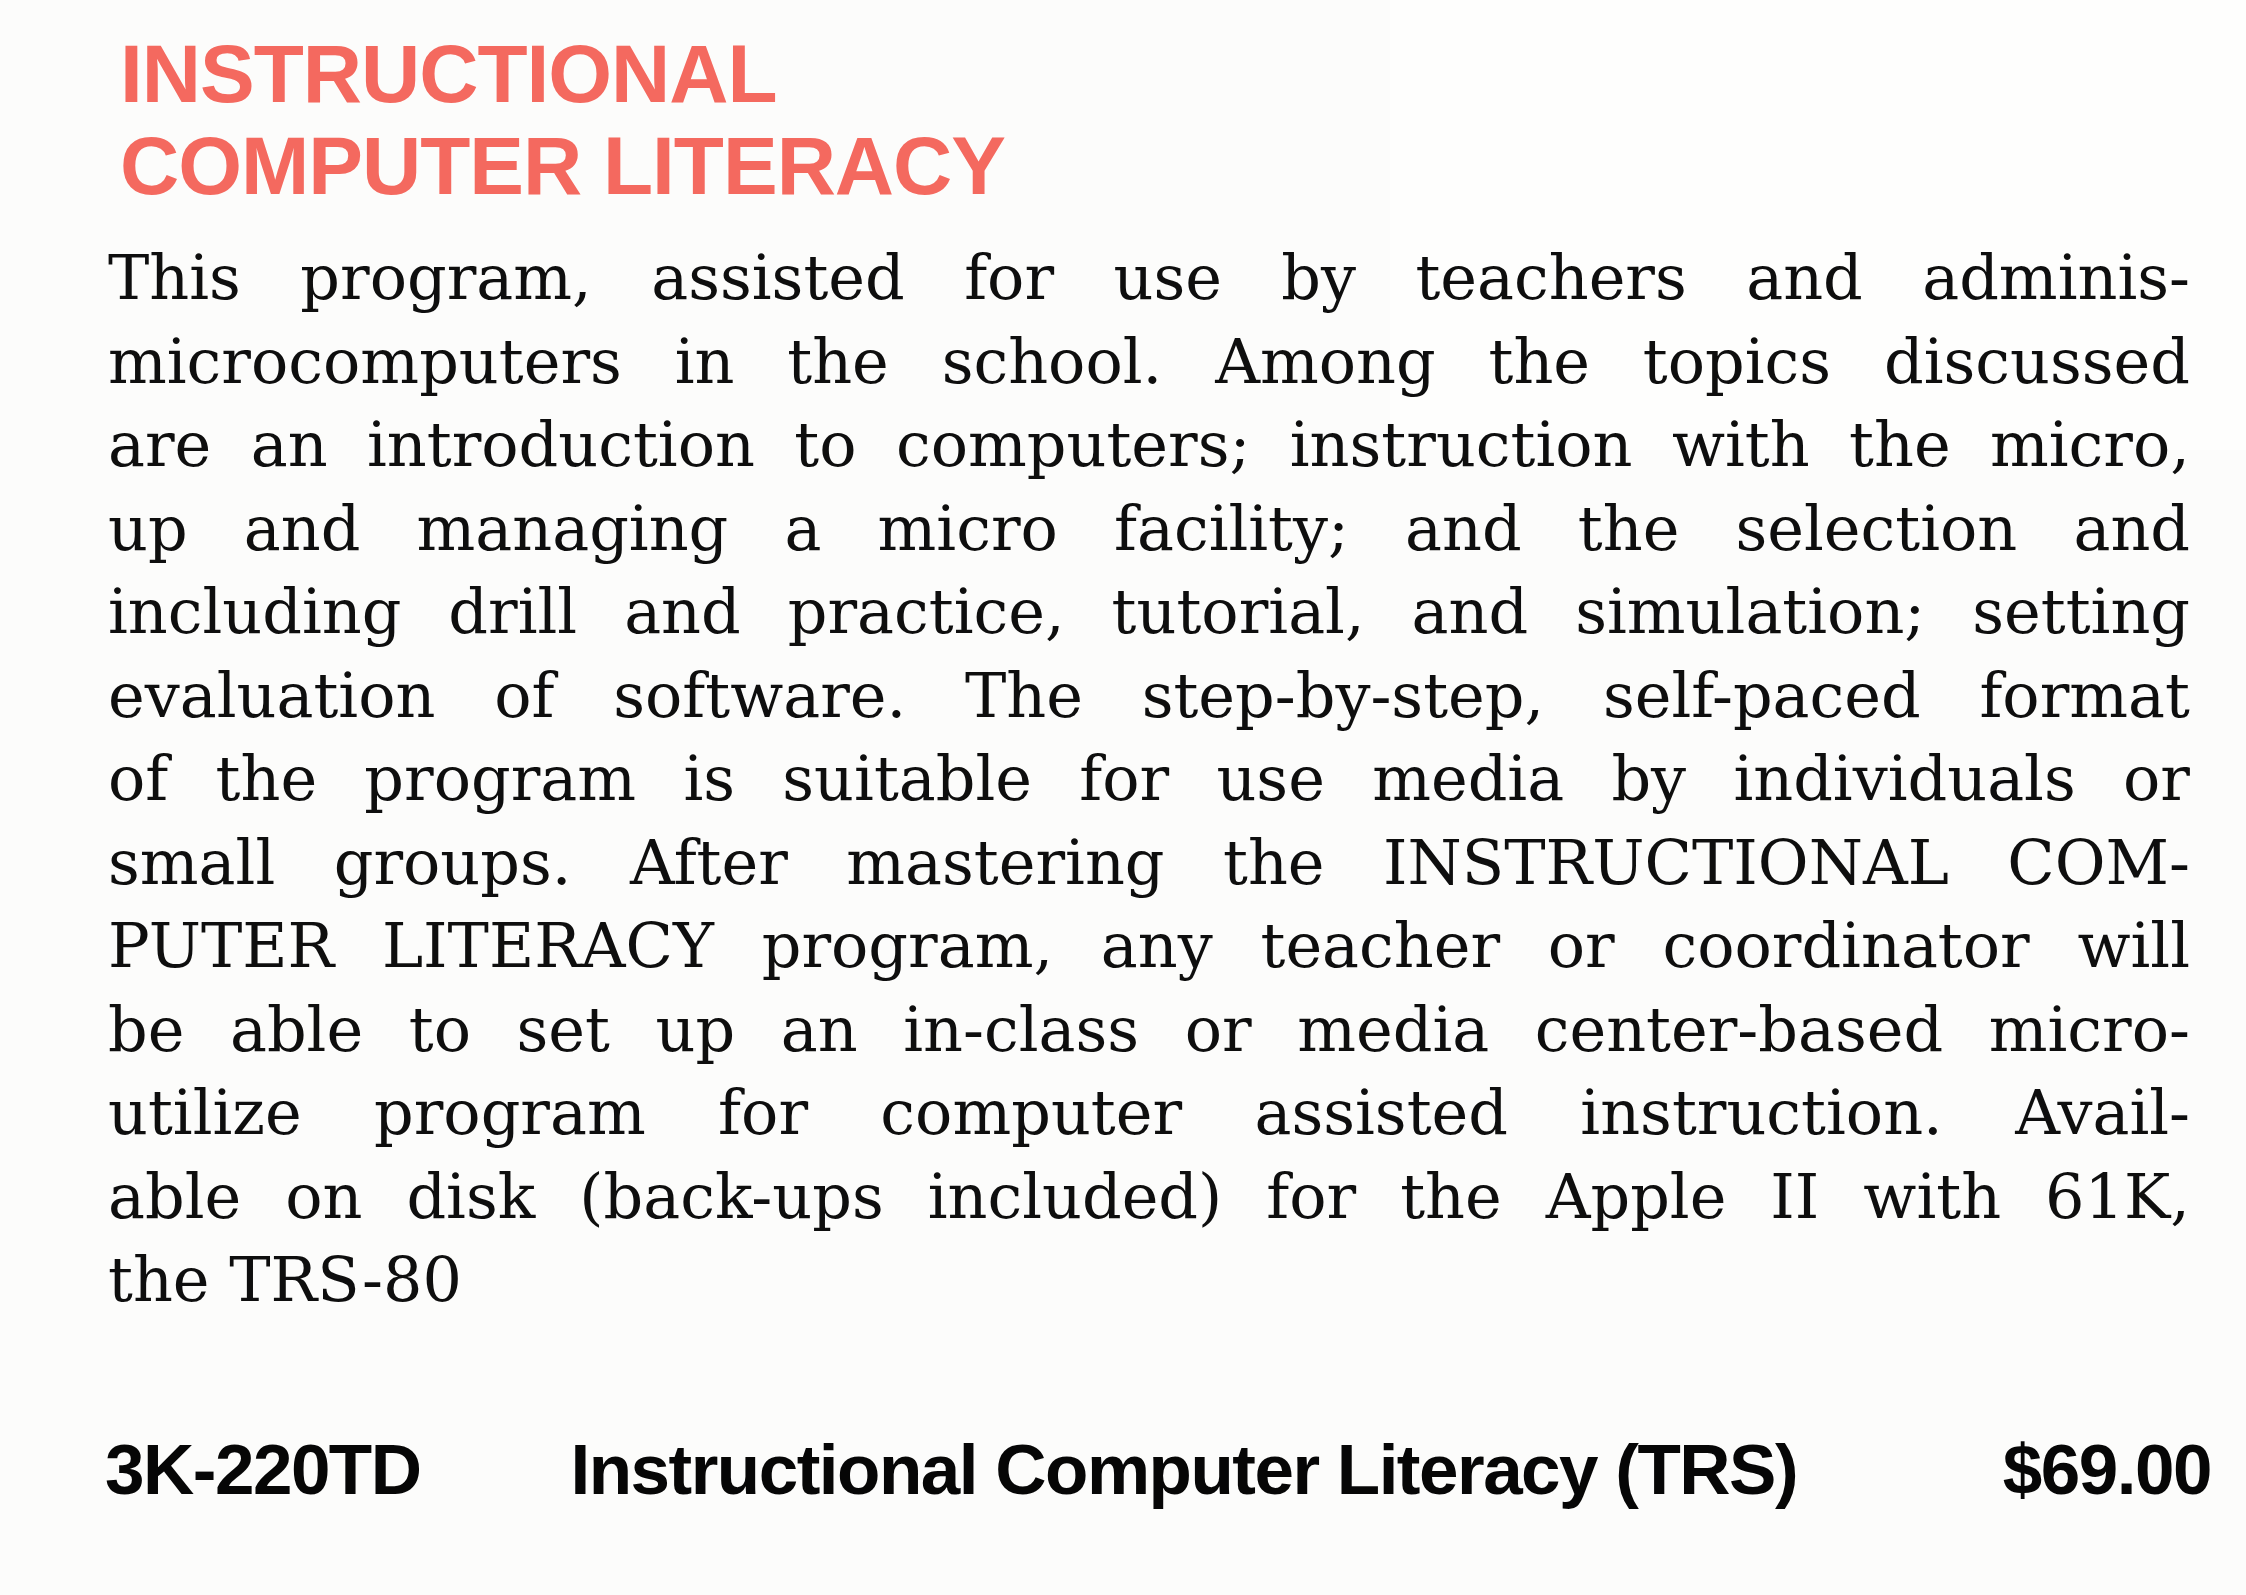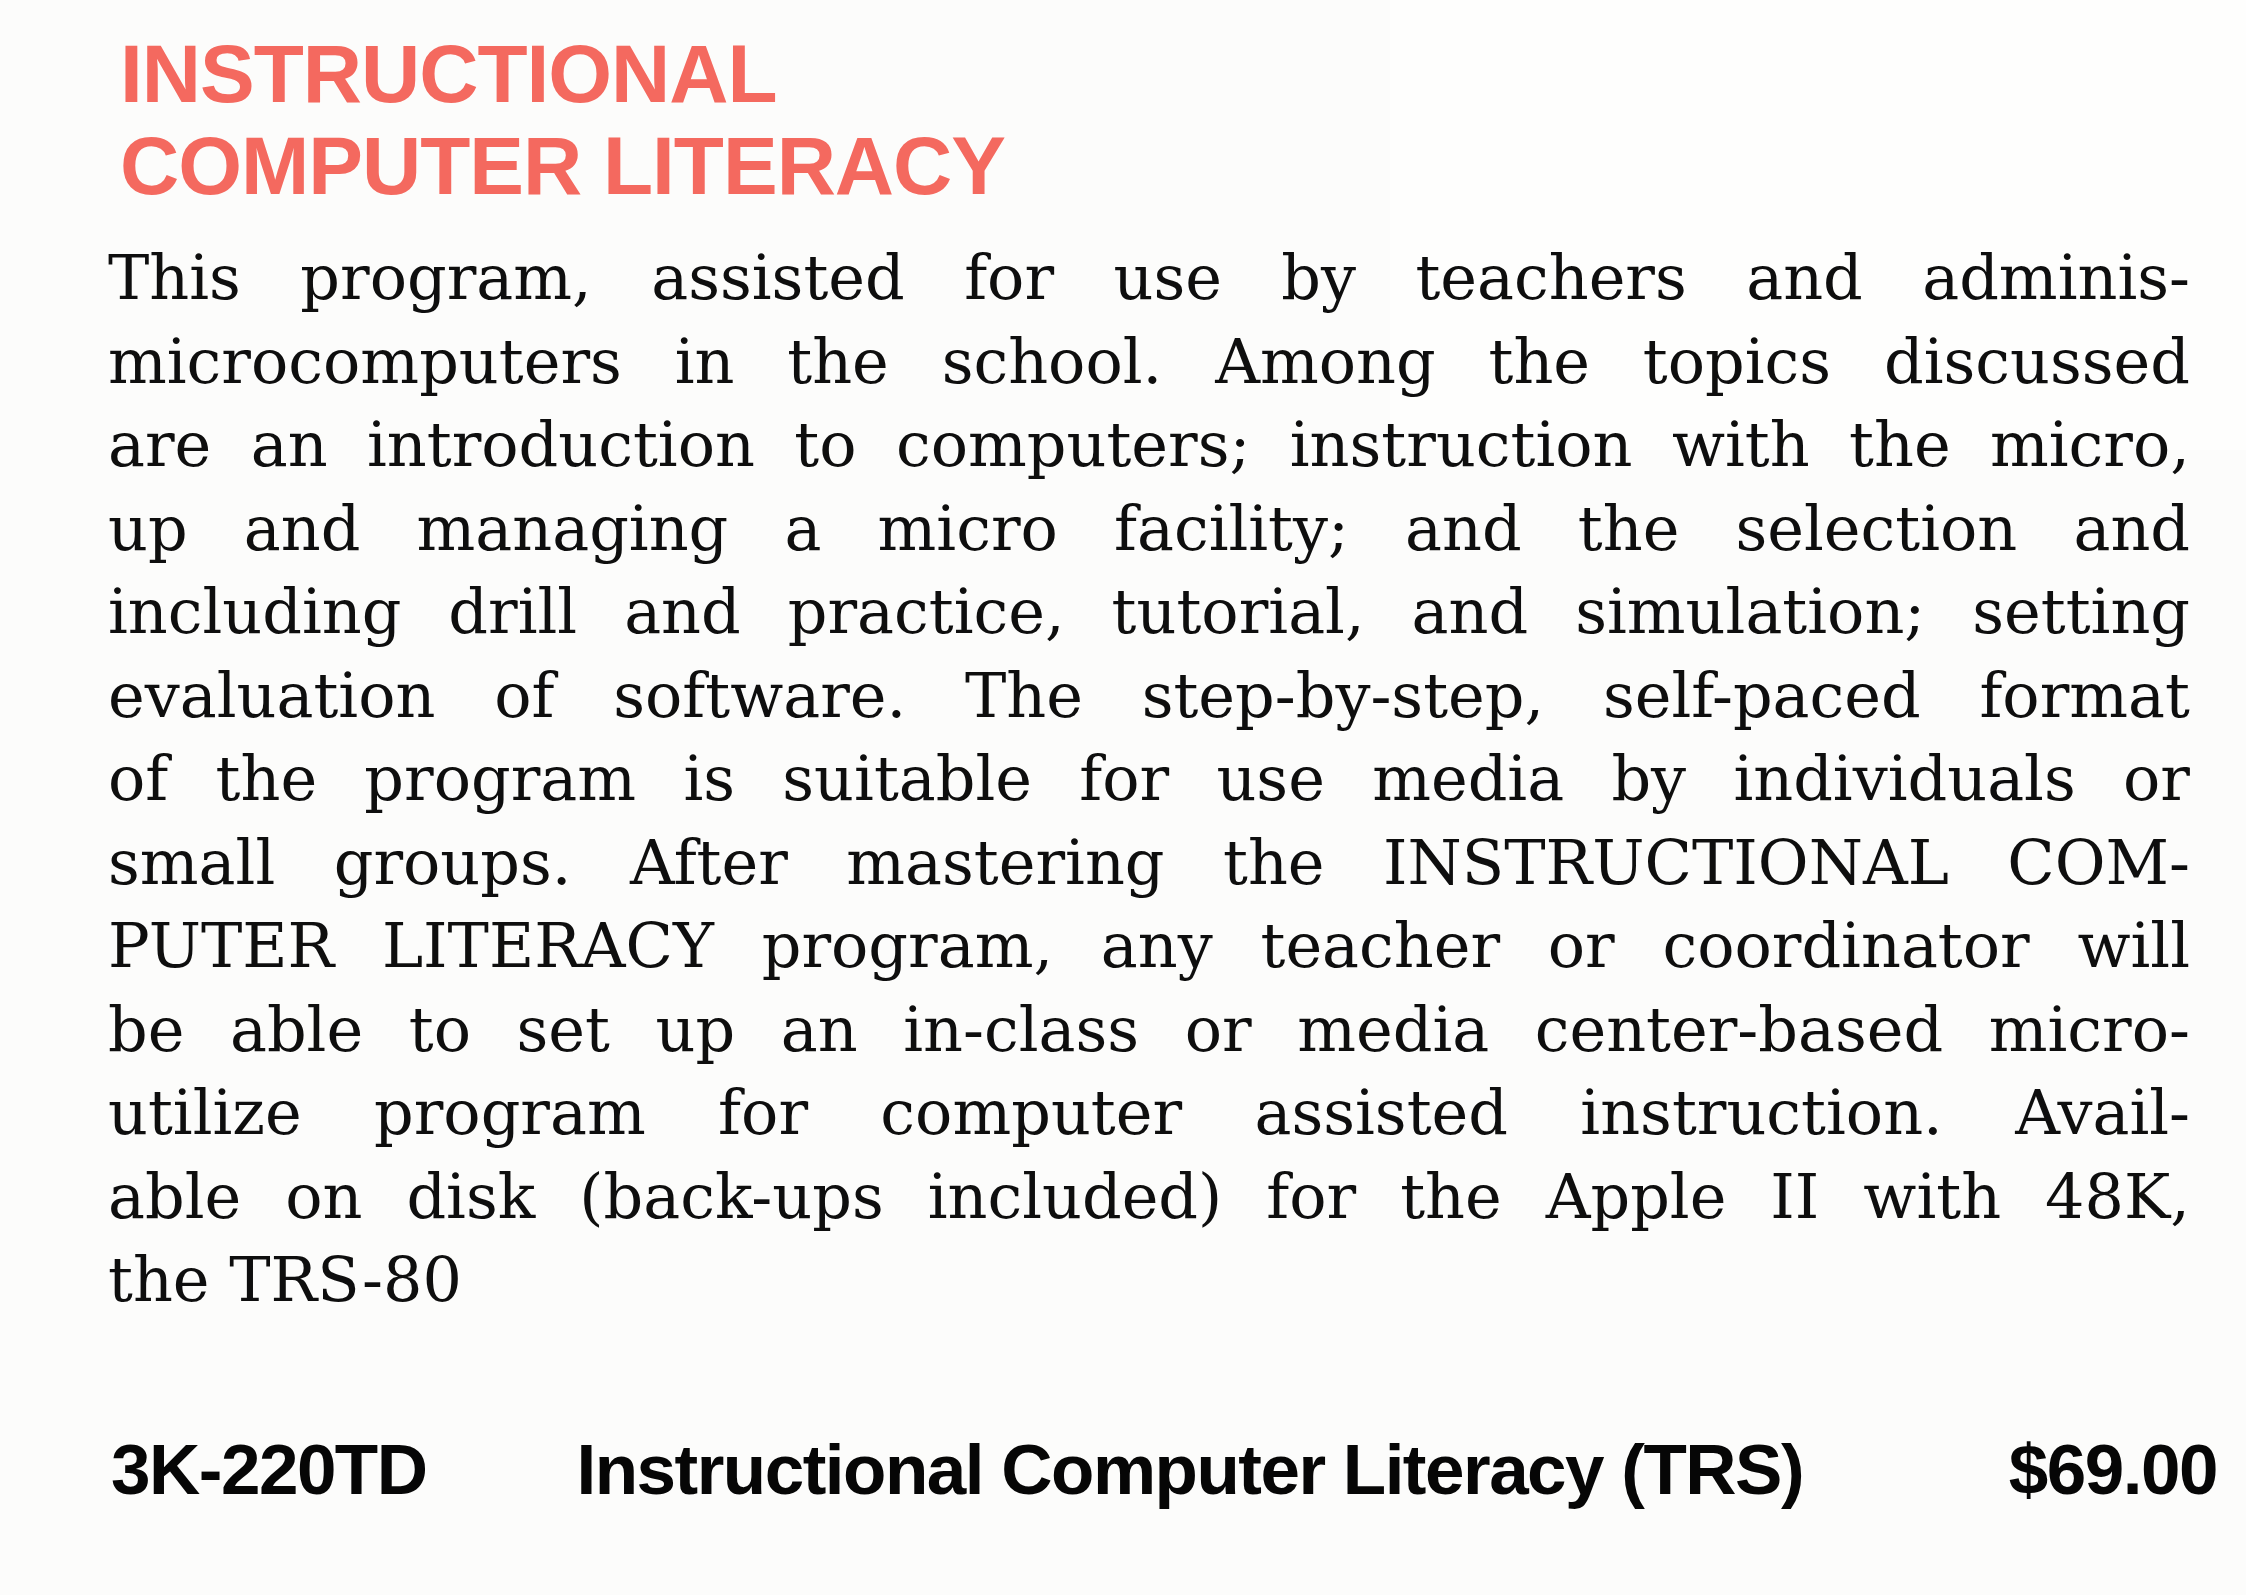--- a/index.html
+++ b/index.html
@@ -46,21 +46,21 @@
   }
   .jline {
     text-align: justify;
     text-align-last: justify;
   }
   .jline.last {
     text-align-last: left;
   }
   .listing {
     position: absolute;
-    left: 111px;
+    left: 105px;
     top: 1420px;
     width: 2106px;
     display: flex;
     align-items: flex-end;
     font-family: "Liberation Sans", sans-serif;
     font-weight: bold;
     font-size: 71px;
     line-height: 100px;
     letter-spacing: -1.5px;
     color: #060606;
@@ -85,21 +85,21 @@
     <div class="jline">microcomputers in the school. Among the topics discussed</div>
     <div class="jline">are an introduction to computers; instruction with the micro,</div>
     <div class="jline">up and managing a micro facility; and the selection and</div>
     <div class="jline">including drill and practice, tutorial, and simulation; setting</div>
     <div class="jline">evaluation of software. The step-by-step, self-paced format</div>
     <div class="jline">of the program is suitable for use media by individuals or</div>
     <div class="jline">small groups. After mastering the INSTRUCTIONAL COM-</div>
     <div class="jline">PUTER LITERACY program, any teacher or coordinator will</div>
     <div class="jline">be able to set up an in-class or media center-based micro-</div>
     <div class="jline">utilize program for computer assisted instruction. Avail-</div>
-    <div class="jline">able on disk (back-ups included) for the Apple II with 48K,</div>
+    <div class="jline">able on disk (back-ups included) for the Apple II with 61K,</div>
     <div class="jline last">the TRS-80</div>
   </div>
 
   <div class="listing">
     <span class="code">3K-220TD</span>
     <span class="ltitle">Instructional Computer Literacy (TRS)</span>
     <span class="price">$69.00</span>
   </div>
 
 </div>

